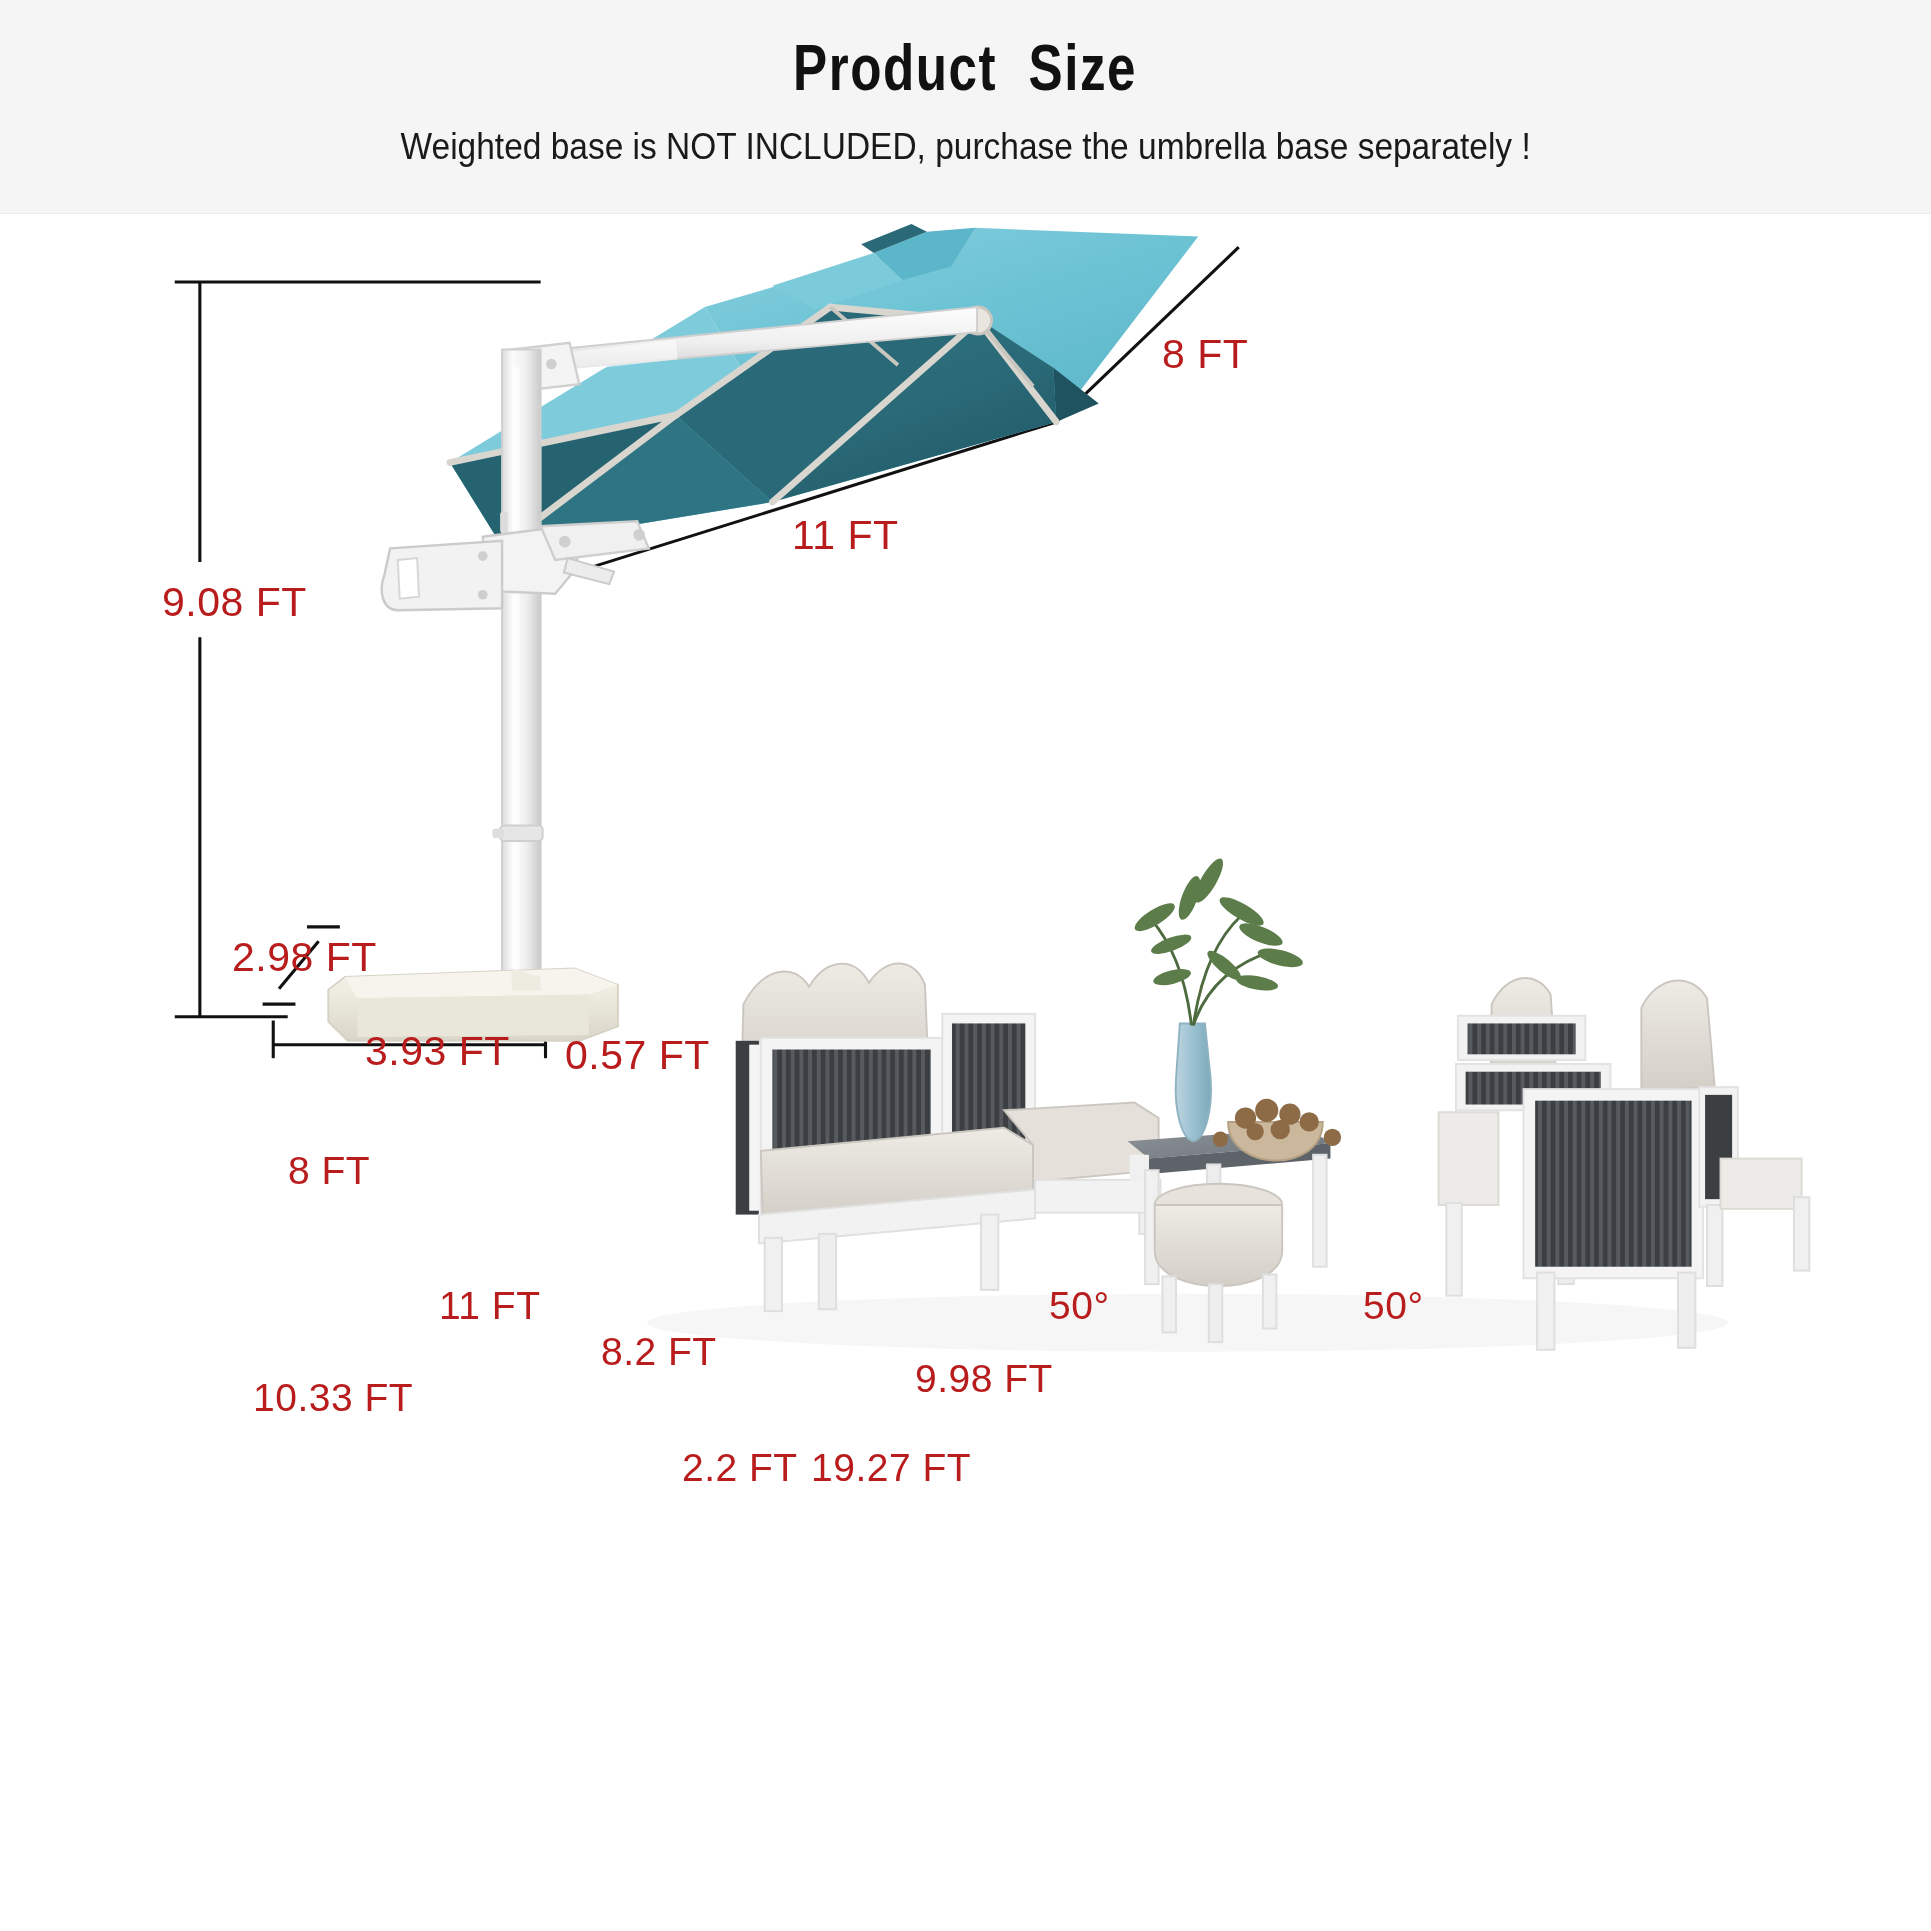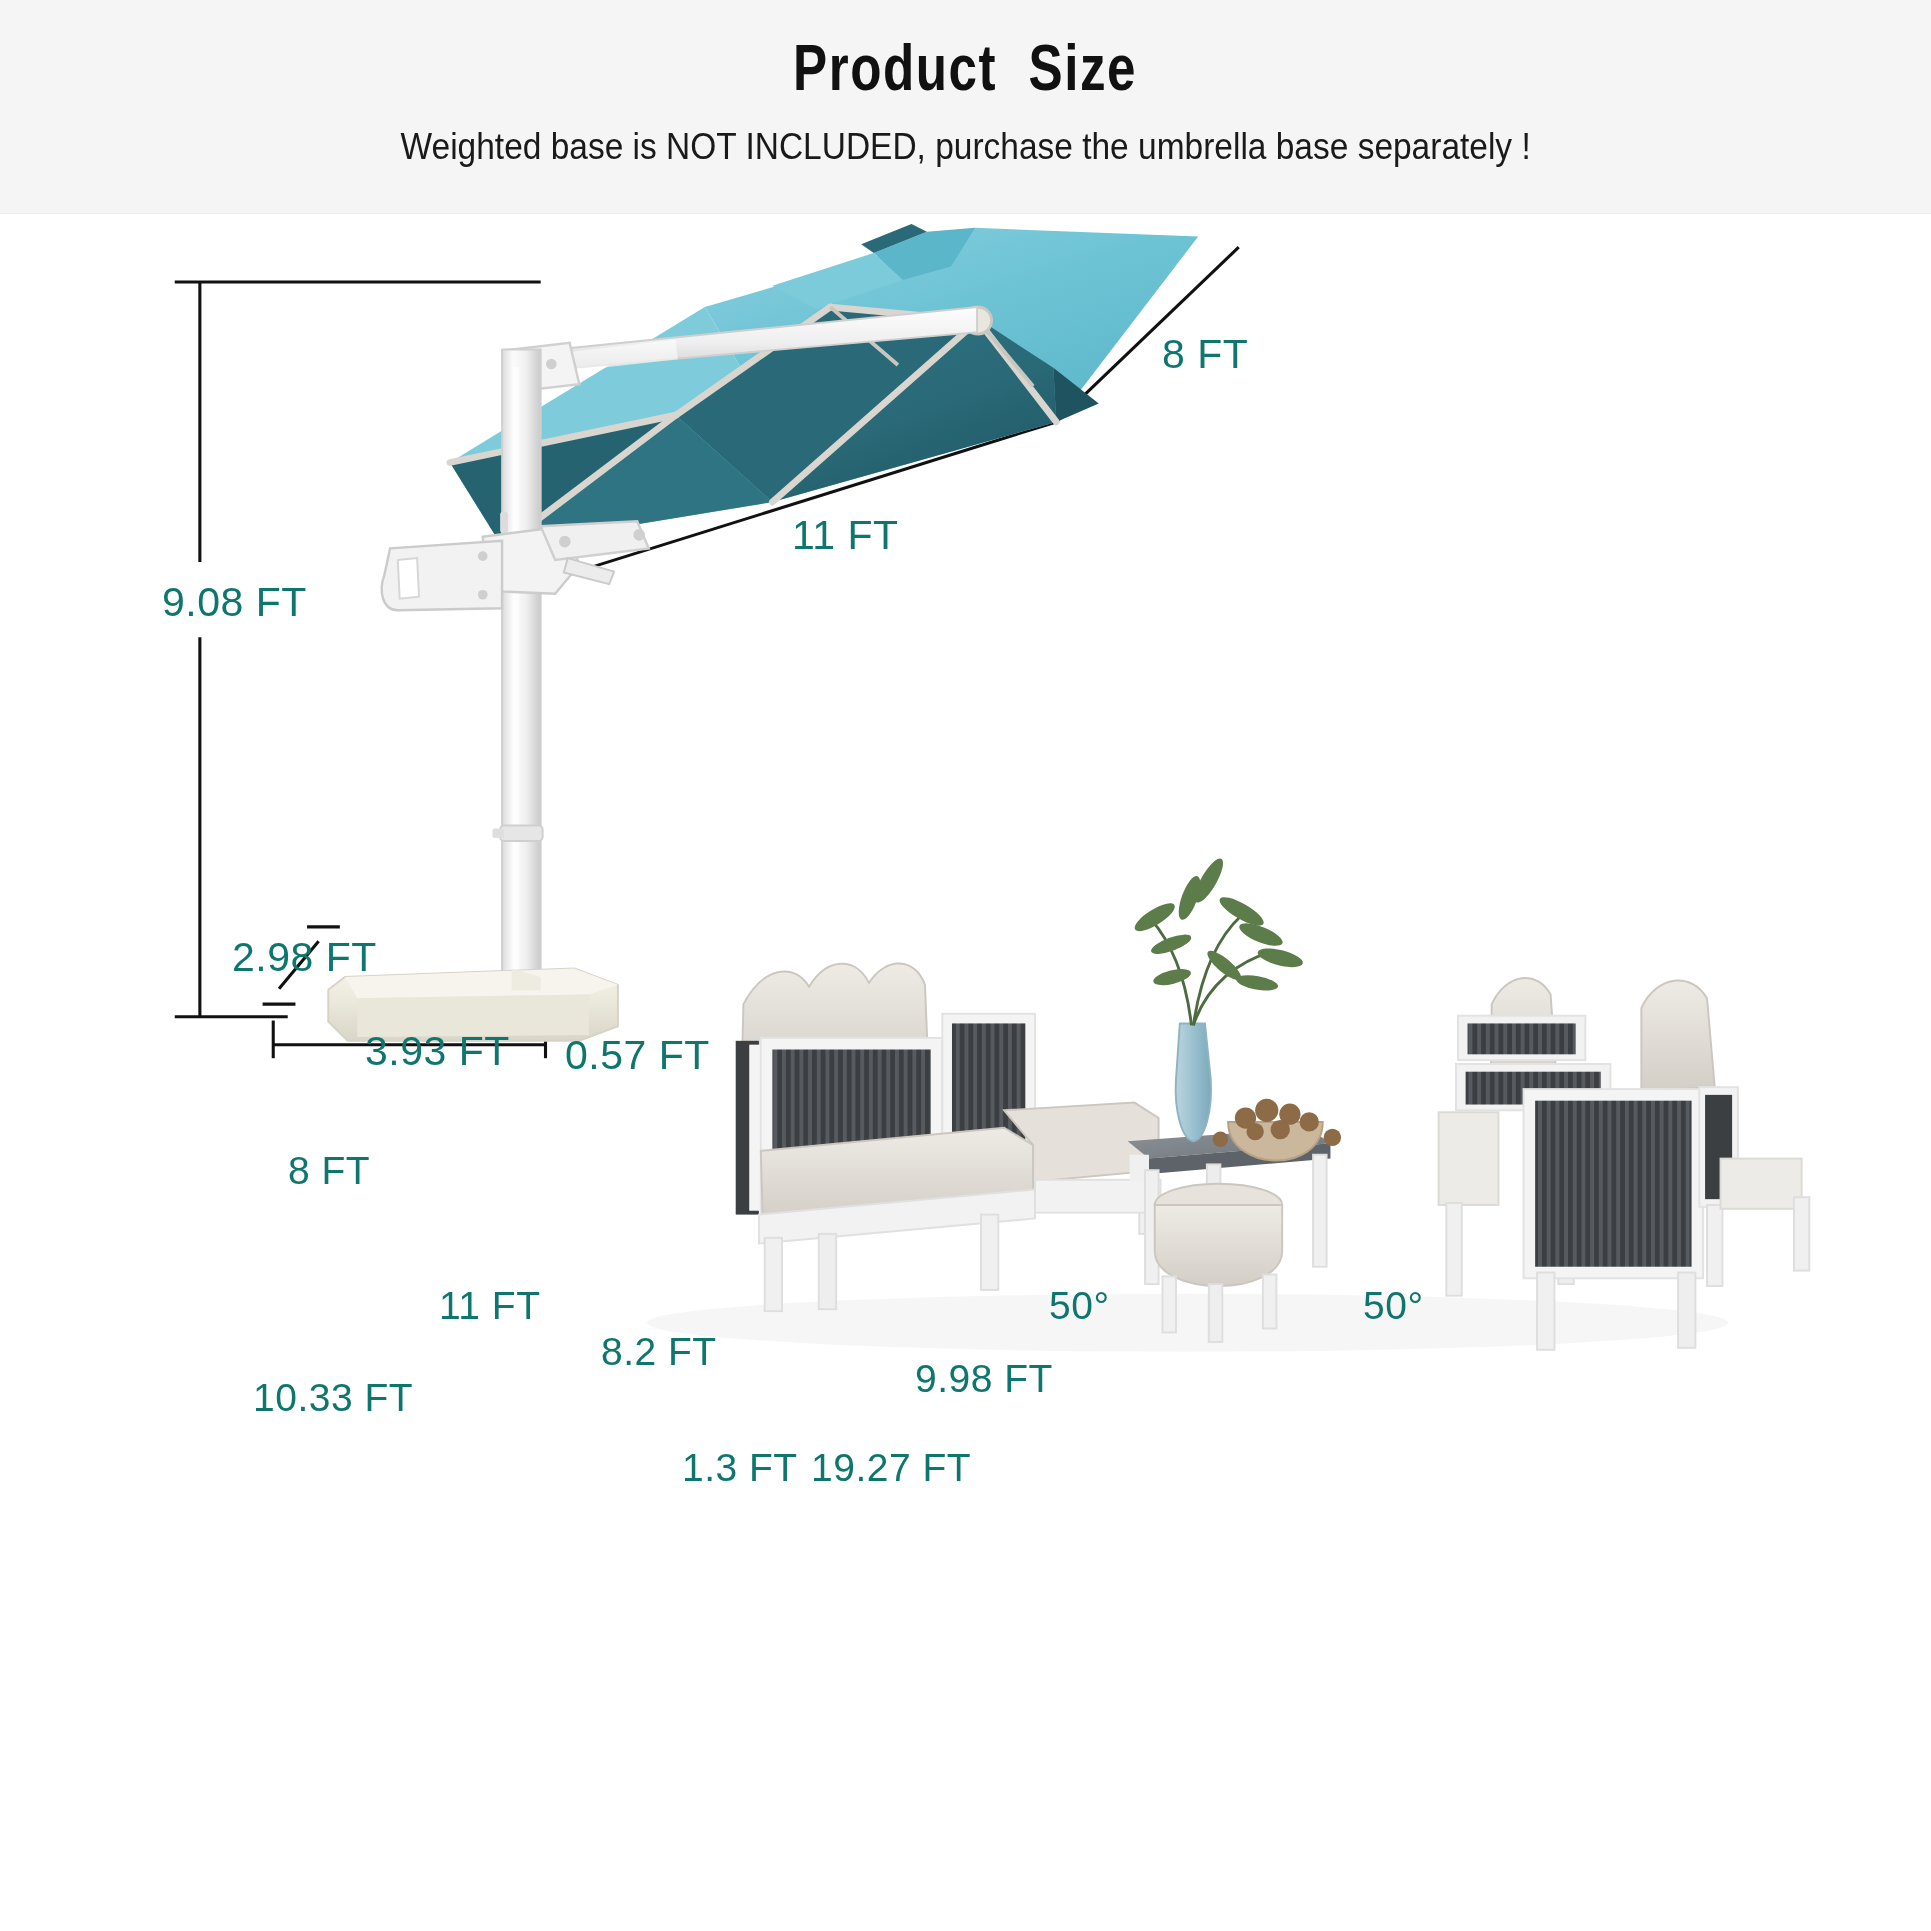--- a/index.html
+++ b/index.html
@@ -41,21 +41,21 @@
     transform-origin:center top;
     white-space:pre;
   }
 
   
   .layer{position:absolute;left:0;top:0;width:1931px;height:1931px;pointer-events:none;}
   .dimtext{
     position:absolute;
     font-family:"Liberation Sans", sans-serif;
     font-size:39px;
-    color:#0f766e;
+    color:#b91c1c;
     white-space:pre;
     letter-spacing:0.5px;
   }
   .dimtext.big{font-size:41px;}
 </style>
 </head>
 <body>
 
 <div id="root">
 
@@ -429,21 +429,21 @@
   <div class="dimtext big" style="left:1162px;top:331px;">8 FT</div>
   <div class="dimtext big" style="left:232px;top:934px;">2.98 FT</div>
   <div class="dimtext big" style="left:365px;top:1028px;">3.93 FT</div>
   <div class="dimtext big" style="left:565px;top:1004px;margin-top:28px;">0.57 FT</div>
 
   <div class="dimtext" style="left:288px;top:1149px;">8 FT</div>
   <div class="dimtext" style="left:439px;top:1284px;">11 FT</div>
   <div class="dimtext" style="left:253px;top:1376px;">10.33 FT</div>
 
   <div class="dimtext" style="left:601px;top:1330px;">8.2 FT</div>
-  <div class="dimtext" style="left:682px;top:1446px;">1.3 FT</div>
+  <div class="dimtext" style="left:682px;top:1446px;">2.2 FT</div>
   <div class="dimtext" style="left:811px;top:1446px;">19.27 FT</div>
   <div class="dimtext" style="left:915px;top:1357px;">9.98 FT</div>
 
   <div class="dimtext" style="left:1049px;top:1284px;">50°</div>
   <div class="dimtext" style="left:1363px;top:1284px;">50°</div>
 
 </div>
 
 
 </body></html>

